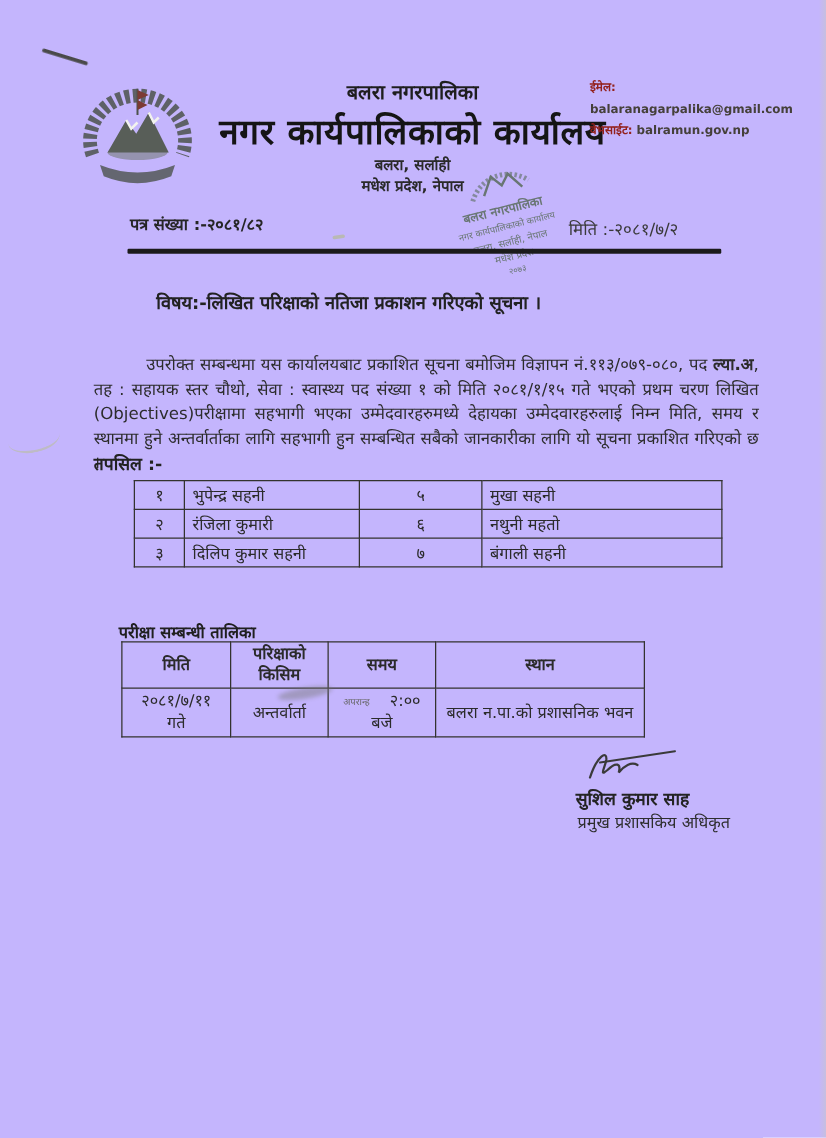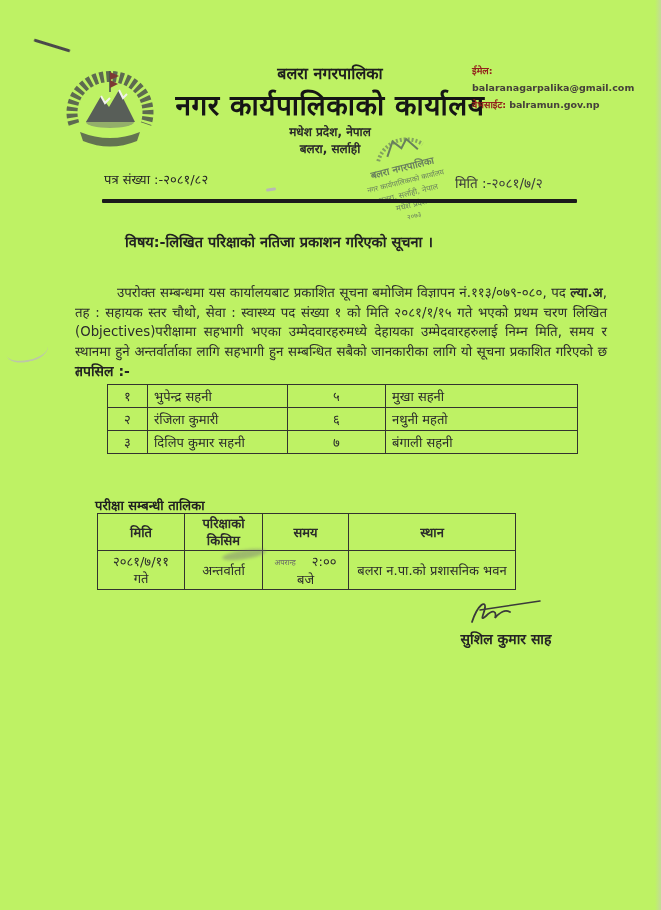--- a/index.html
+++ b/index.html
@@ -1,17 +1,17 @@
 <!DOCTYPE html>
 <html><head>
 <meta charset="utf-8">
 <style>
   html,body{margin:0;padding:0;width:661px;height:910px;overflow:hidden;
     font-family:"DejaVu Sans","Liberation Sans",sans-serif;}
-  #page{position:relative;width:661px;height:910px;background:#bef264;color:#2b2b2b;}
+  #page{position:relative;width:661px;height:910px;background:#c4b5fd;color:#2b2b2b;}
   .abs{position:absolute;}
 
   
   .pen-mark{left:33px;top:44px;width:38px;height:3px;background:#4a4a4a;
     transform:rotate(17deg);border-radius:2px;filter:blur(.4px);}
   .edge-shade{right:0;top:0;width:6px;height:100%;
     background:linear-gradient(to left,#c8c8c4,rgba(255,255,255,0));opacity:.55;}
   .curl-mark{left:6px;top:340px;width:42px;height:20px;border:none;
     border-bottom:2.5px solid #bdbdb8;border-radius:50%;transform:rotate(-12deg);opacity:.8;}
   .dash-mark{left:266px;top:188px;width:10px;height:3px;background:#b9b9b4;
@@ -25,21 +25,21 @@
   .muni-name{font-size:16px;font-weight:bold;color:#1e1e1e;}
   .office-name{font-size:28px;font-weight:bold;color:#151515;margin-top:1px;letter-spacing:.5px;}
   .addr{font-size:12px;font-weight:bold;color:#2a2a2a;line-height:15px;margin-top:2px;}
   .contact{left:472px;top:62px;width:185px;font-size:9.5px;line-height:17px;}
   .contact .lbl{color:#93211c;font-weight:bold;}
   .contact .val{color:#45403a;font-weight:bold;}
 
   
   .stamp{left:345px;top:115px;width:118px;height:120px;transform:rotate(-14deg);opacity:.85;}
 
-  .letter-no{left:104px;top:170px;font-size:13px;font-weight:normal;color:#262626;}
+  .letter-no{left:104px;top:170px;font-size:13px;font-weight:bold;color:#262626;}
   .date-line{left:455px;top:174px;font-size:13.5px;color:#3a3a3a;}
   .rule{left:102px;top:199px;width:475px;height:3.5px;background:#1b1b1b;border-radius:1px;}
 
   .subject{left:0;top:231px;width:558px;text-align:center;
     font-size:14.5px;font-weight:bold;color:#222;}
 
   .body-para{left:75px;top:283px;width:532px;font-size:13.3px;line-height:19.5px;
     text-align:justify;text-indent:42px;color:#2c2c2c;}
   .bold{font-weight:bold;}
   .tapasil{left:75px;top:361px;font-size:14px;font-weight:bold;color:#222;}
@@ -86,22 +86,22 @@
     <ellipse cx="50" cy="60" rx="24" ry="6" fill="#707670" opacity="0.55"></ellipse>
     <path d="M26,60 L41,34 L49,45 L59,28 L75,60 Z" fill="#585e58"></path>
     <path d="M41,34 l4,7 l5,-5 M59,28 l4,8 l4,-4" stroke="#f2f2ee" stroke-width="2" fill="none"></path>
     <path d="M50,9 L50,30" stroke="#4c524c" stroke-width="1.6"></path>
     <path d="M50,10 l9,4 -9,4 z M50,18 l8,4 -8,4 z" fill="#7c3a34"></path>
   </svg>
 
   <div class="abs header-center">
     <div class="muni-name">बलरा नगरपालिका</div>
     <div class="office-name">नगर कार्यपालिकाको कार्यालय</div>
+    <div class="addr">बलरा, सर्लाही</div>
     <div class="addr">मधेश प्रदेश, नेपाल</div>
-    <div class="addr">बलरा, सर्लाही</div>
   </div>
 
   <div class="abs contact">
     <div>
       <span class="lbl">ईमेल:</span>
       <span class="val">balaranagarpalika@gmail.com</span>
     </div>
     <div>
       <span class="lbl">वेभसाईट:</span>
       <span class="val">balramun.gov.np</span>
@@ -182,14 +182,15 @@
     </tr>
   </tbody>
     </table>
   <div class="abs smudge"></div>
 
   <svg class="abs sig-squiggle" viewBox="0 0 80 34">
     <path d="M4,26 C10,8 18,4 17,12 C16,18 11,26 18,20 C25,13 29,15 27,22 C31,17 37,13 42,16" fill="none" stroke="#3a3a3a" stroke-width="1.8" stroke-linecap="round"></path>
     <path d="M12,14 L72,5" fill="none" stroke="#3a3a3a" stroke-width="1.6" stroke-linecap="round"></path>
   </svg>
   <div class="abs sig-name">सुशिल कुमार साह</div>
+  <div class="abs sig-title">प्रमुख प्रशासकिय अधिकृत</div>
 
 </div>
 
 </body></html>

